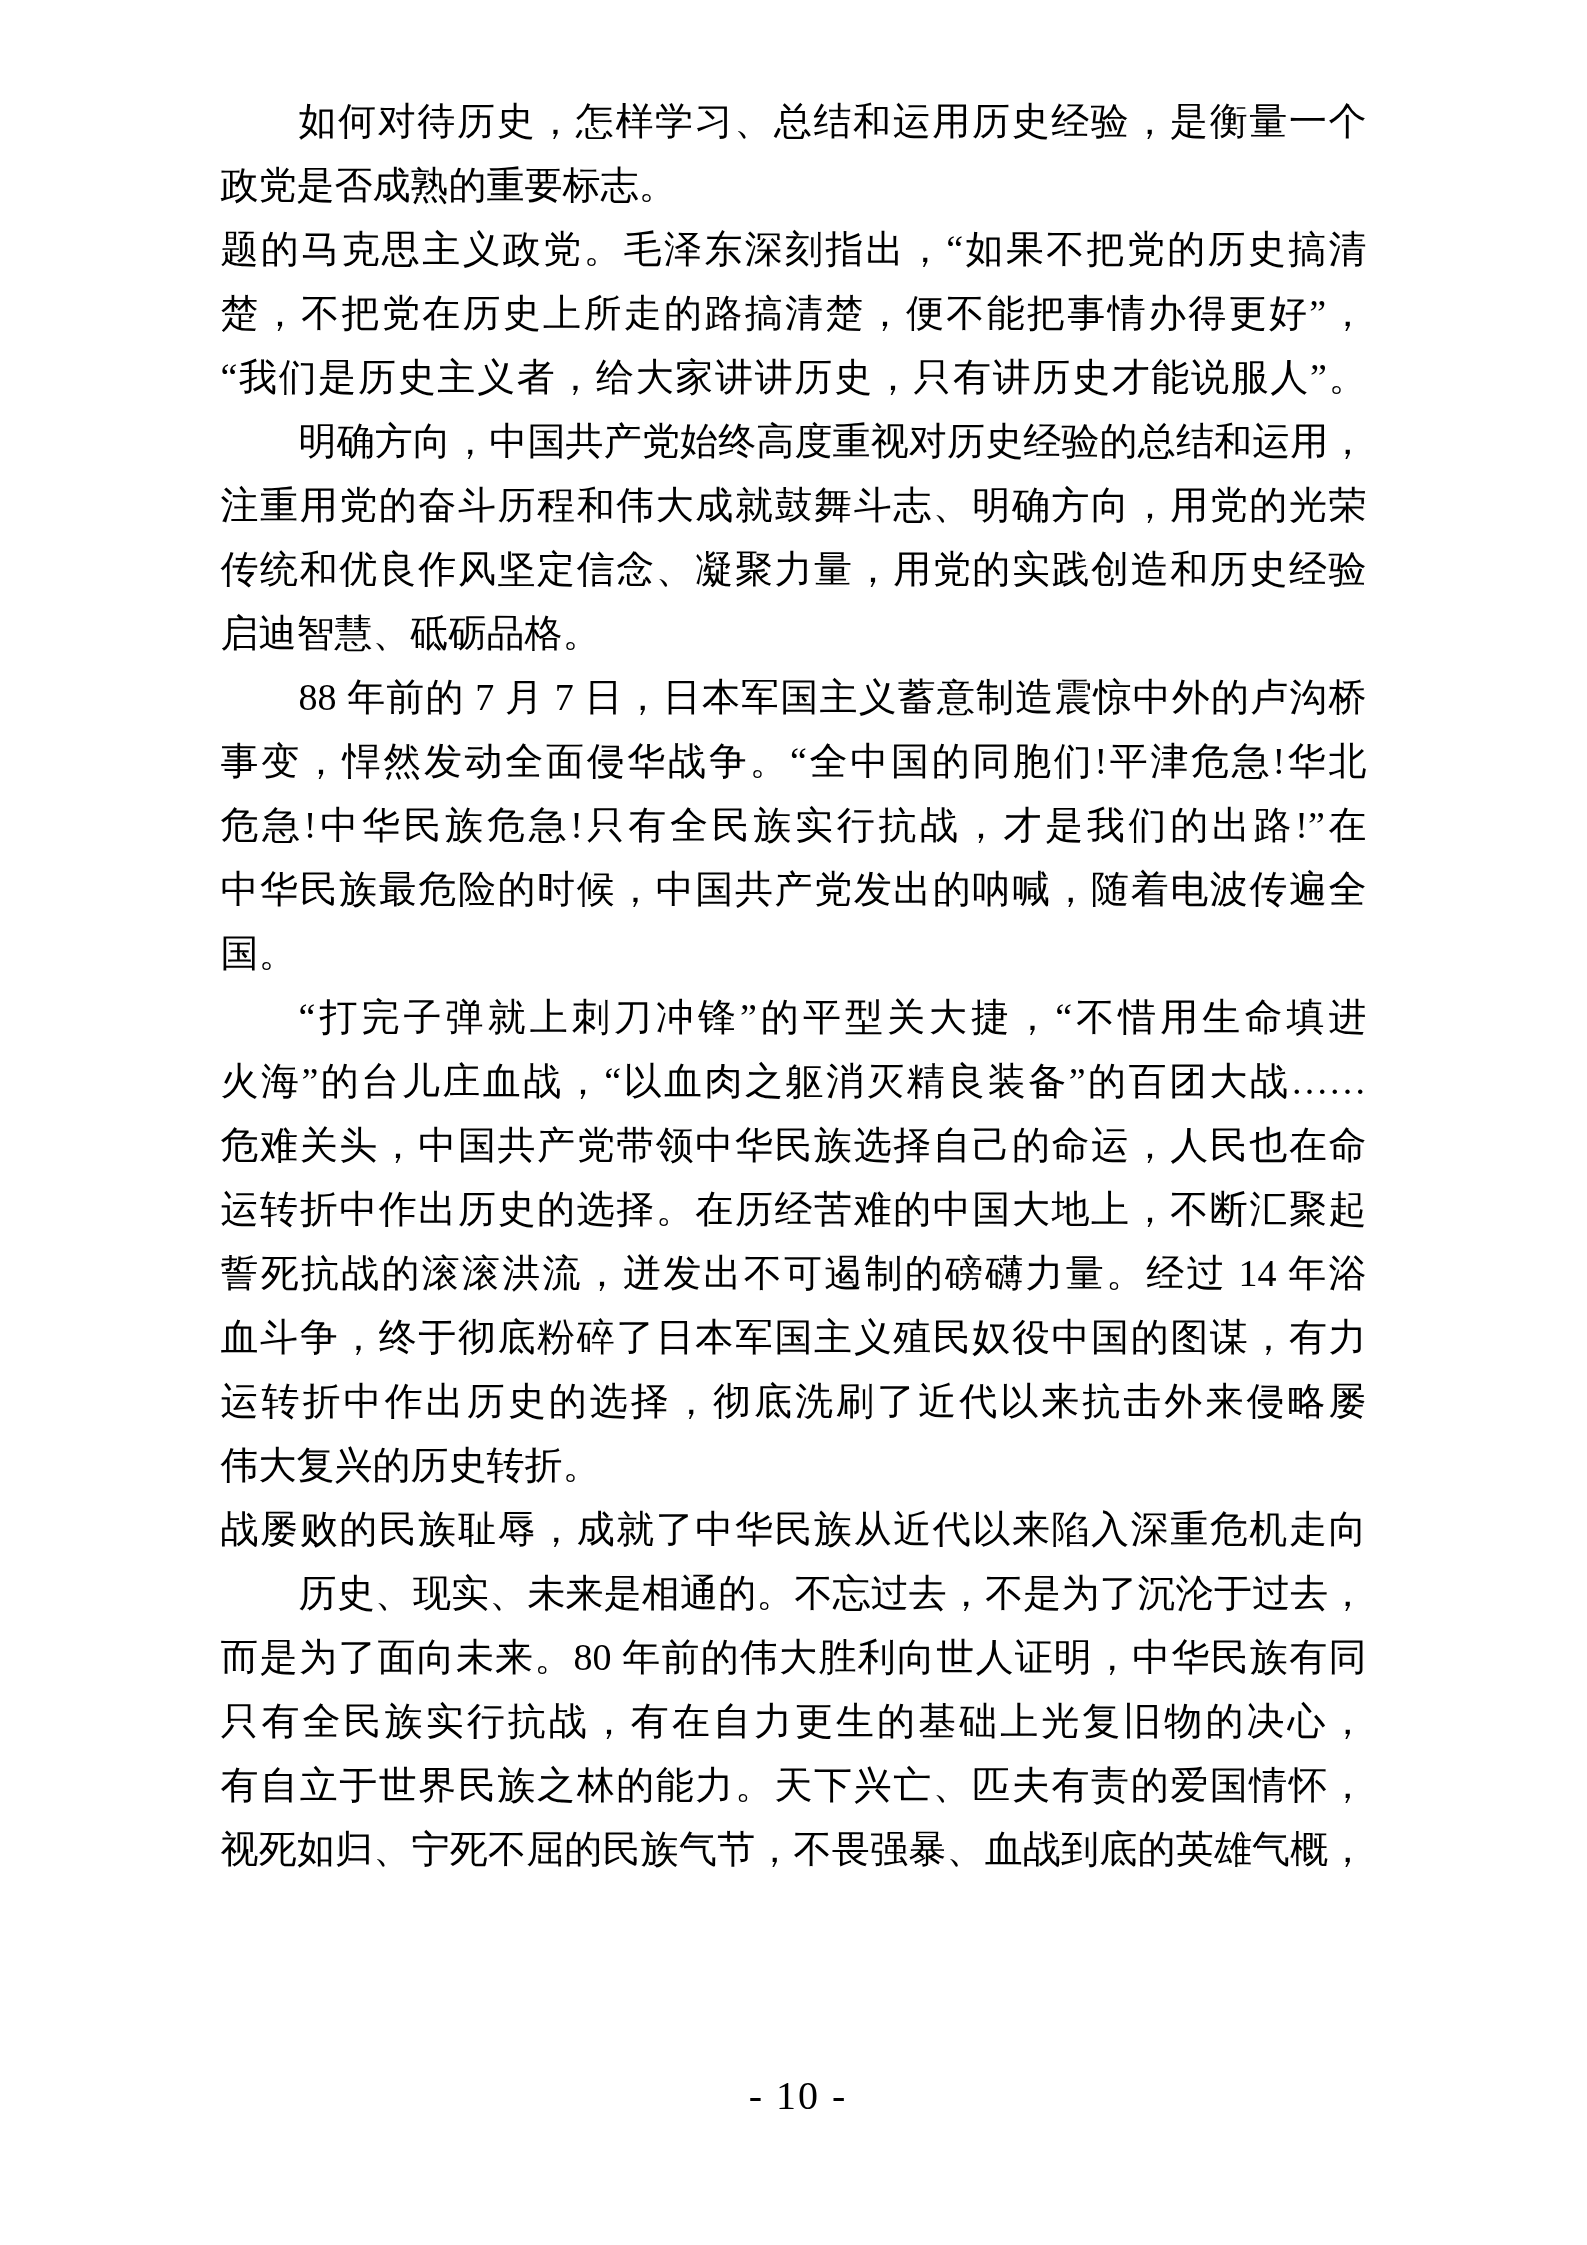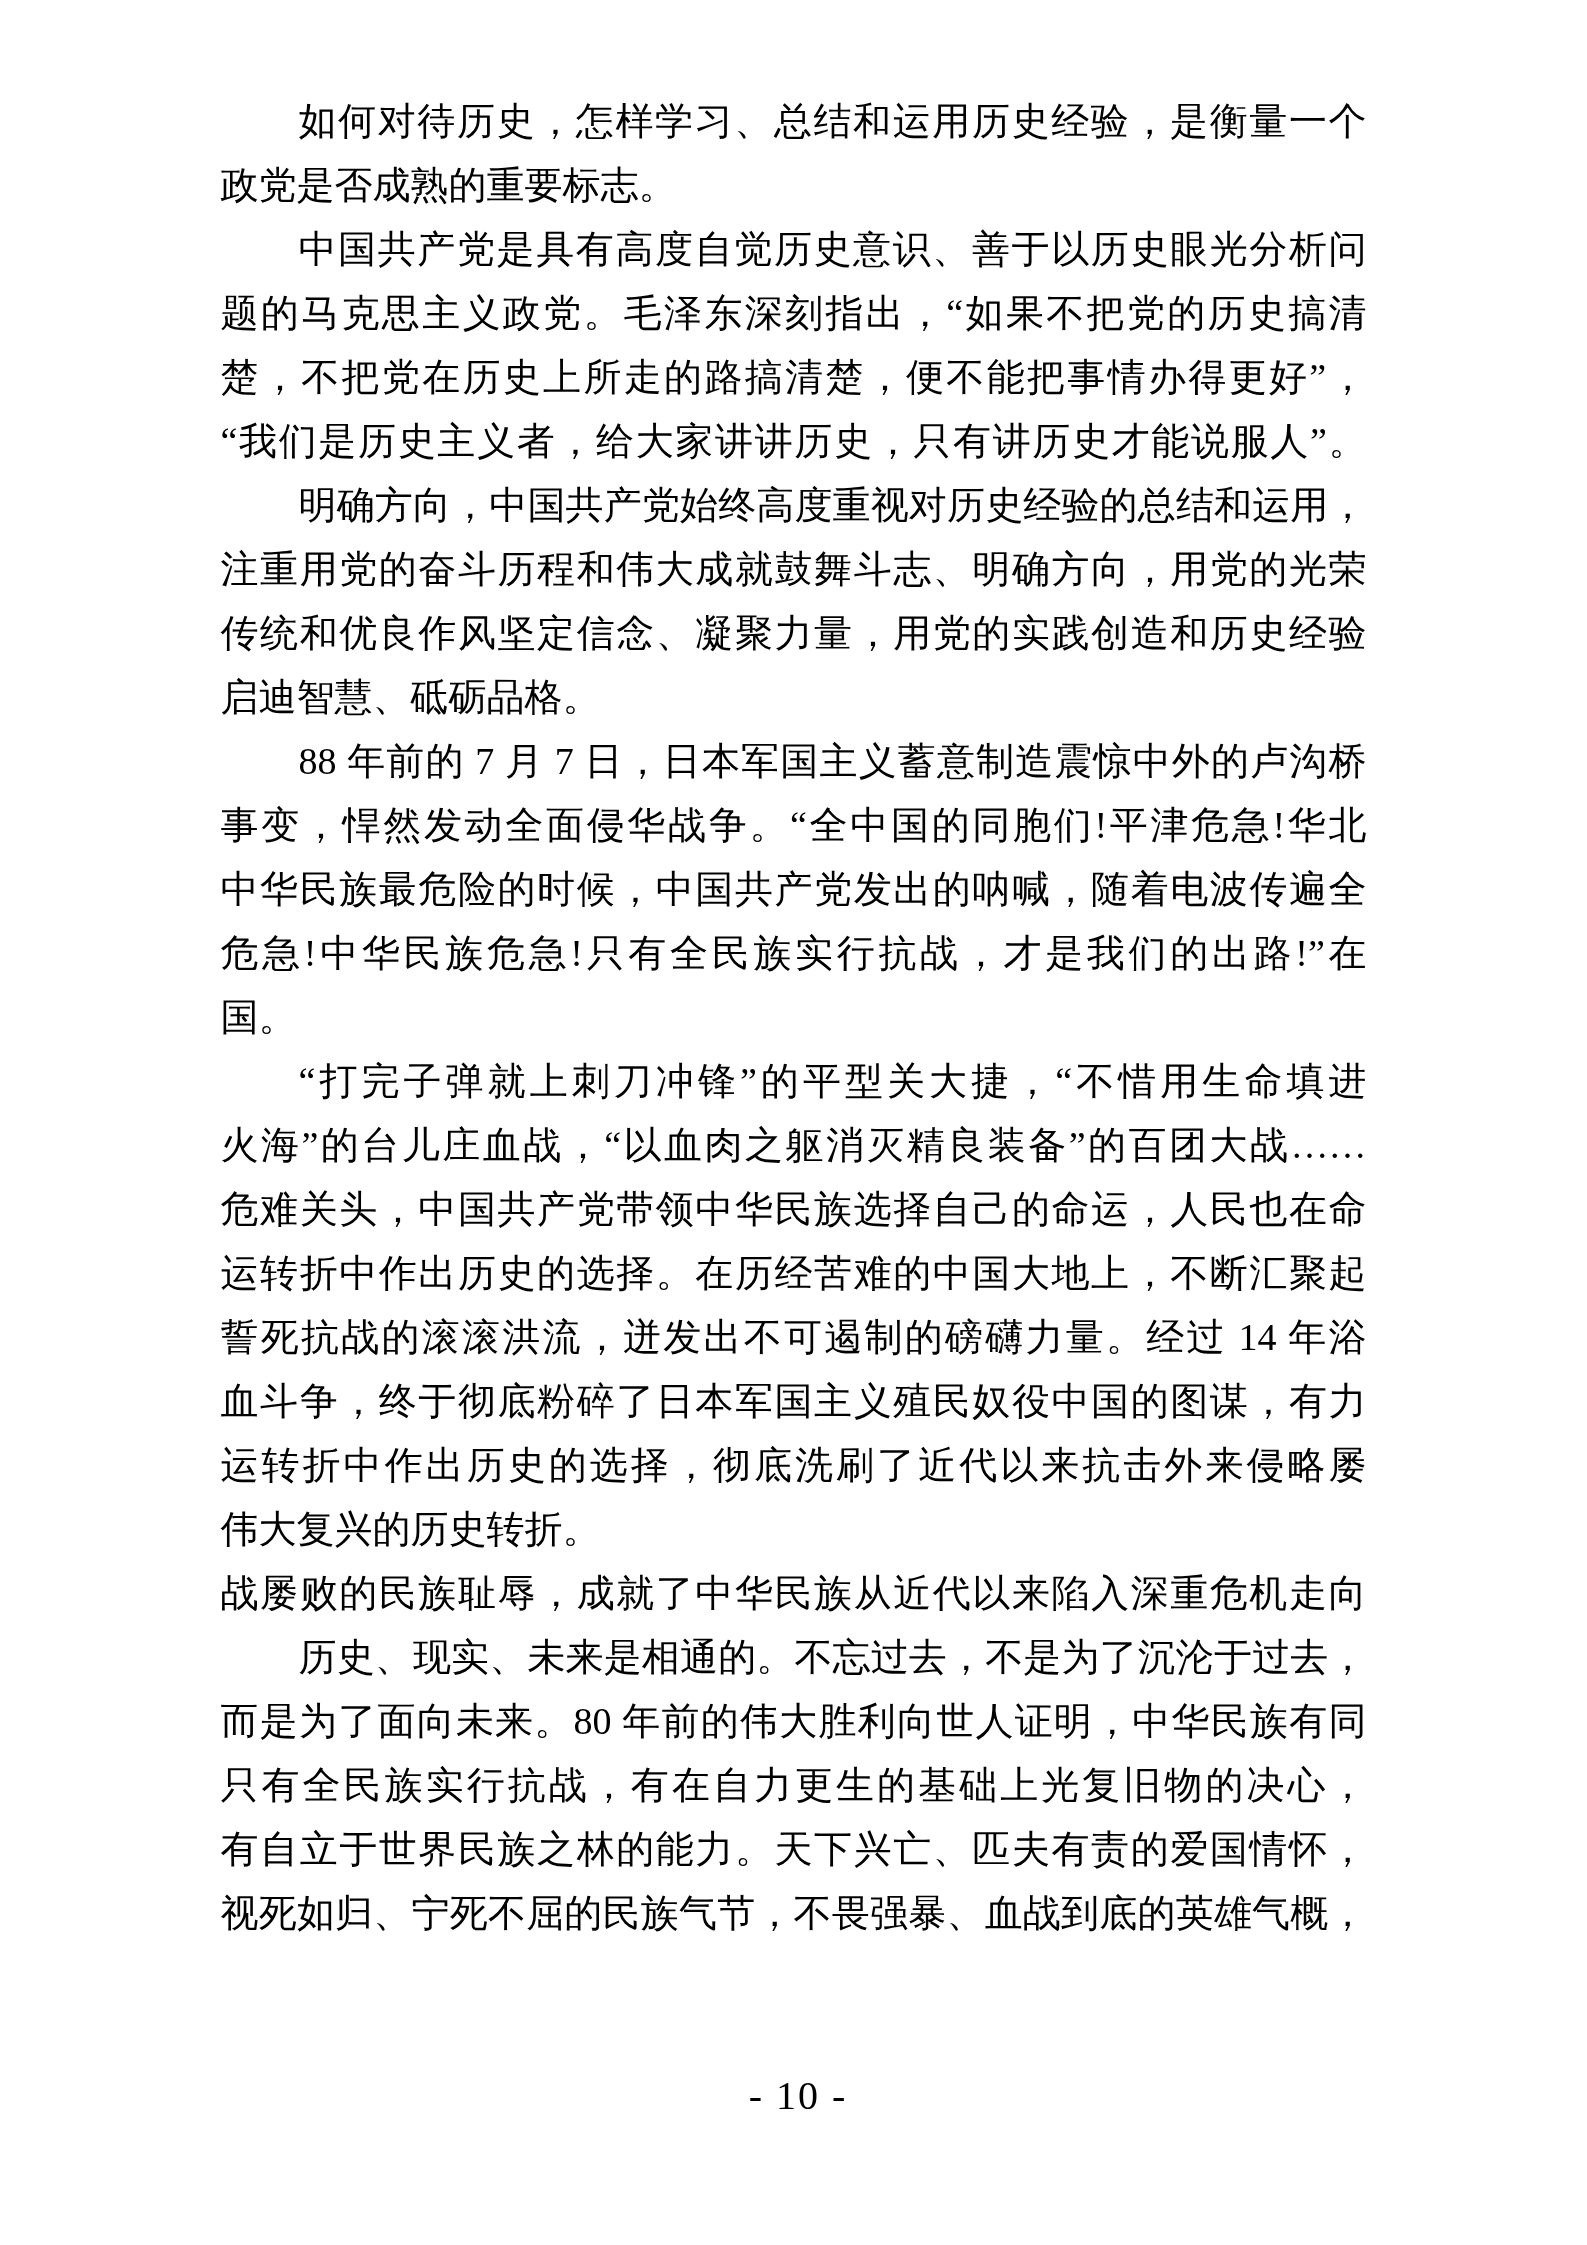--- a/index.html
+++ b/index.html
@@ -33,32 +33,31 @@
     letter-spacing: 2px;
   }
 </style>
 </head>
 <body>
 
 <div class="page">
   <div class="body-text">
     <div class="line indent fill">如何对待历史，怎样学习、总结和运用历史经验，是衡量一个</div>
     <div class="line">政党是否成熟的重要标志。</div>
-    <div class="line indent fill">中国共产党是具有高度自觉历史意识、善于以历史眼光分析问</div>
     <div class="line fill">题的马克思主义政党。毛泽东深刻指出，“如果不把党的历史搞清</div>
     <div class="line fill">楚，不把党在历史上所走的路搞清楚，便不能把事情办得更好”，</div>
     <div class="line fill">“我们是历史主义者，给大家讲讲历史，只有讲历史才能说服人”。</div>
     <div class="line indent fill">明确方向，中国共产党始终高度重视对历史经验的总结和运用，</div>
     <div class="line fill">注重用党的奋斗历程和伟大成就鼓舞斗志、明确方向，用党的光荣</div>
     <div class="line fill">传统和优良作风坚定信念、凝聚力量，用党的实践创造和历史经验</div>
     <div class="line">启迪智慧、砥砺品格。</div>
     <div class="line indent fill">88 年前的 7 月 7 日，日本军国主义蓄意制造震惊中外的卢沟桥</div>
     <div class="line fill">事变，悍然发动全面侵华战争。“全中国的同胞们!平津危急!华北</div>
+    <div class="line fill">危急!中华民族危急!只有全民族实行抗战，才是我们的出路!”在</div>
     <div class="line fill">中华民族最危险的时候，中国共产党发出的呐喊，随着电波传遍全</div>
-    <div class="line fill">危急!中华民族危急!只有全民族实行抗战，才是我们的出路!”在</div>
     <div class="line">国。</div>
     <div class="line indent fill">“打完子弹就上刺刀冲锋”的平型关大捷，“不惜用生命填进</div>
     <div class="line fill">火海”的台儿庄血战，“以血肉之躯消灭精良装备”的百团大战……</div>
     <div class="line fill">危难关头，中国共产党带领中华民族选择自己的命运，人民也在命</div>
     <div class="line fill">运转折中作出历史的选择。在历经苦难的中国大地上，不断汇聚起</div>
     <div class="line fill">誓死抗战的滚滚洪流，迸发出不可遏制的磅礴力量。经过 14 年浴</div>
     <div class="line fill">血斗争，终于彻底粉碎了日本军国主义殖民奴役中国的图谋，有力</div>
     <div class="line fill">运转折中作出历史的选择，彻底洗刷了近代以来抗击外来侵略屡</div>
     <div class="line">伟大复兴的历史转折。</div>
     <div class="line fill">战屡败的民族耻辱，成就了中华民族从近代以来陷入深重危机走向</div>

